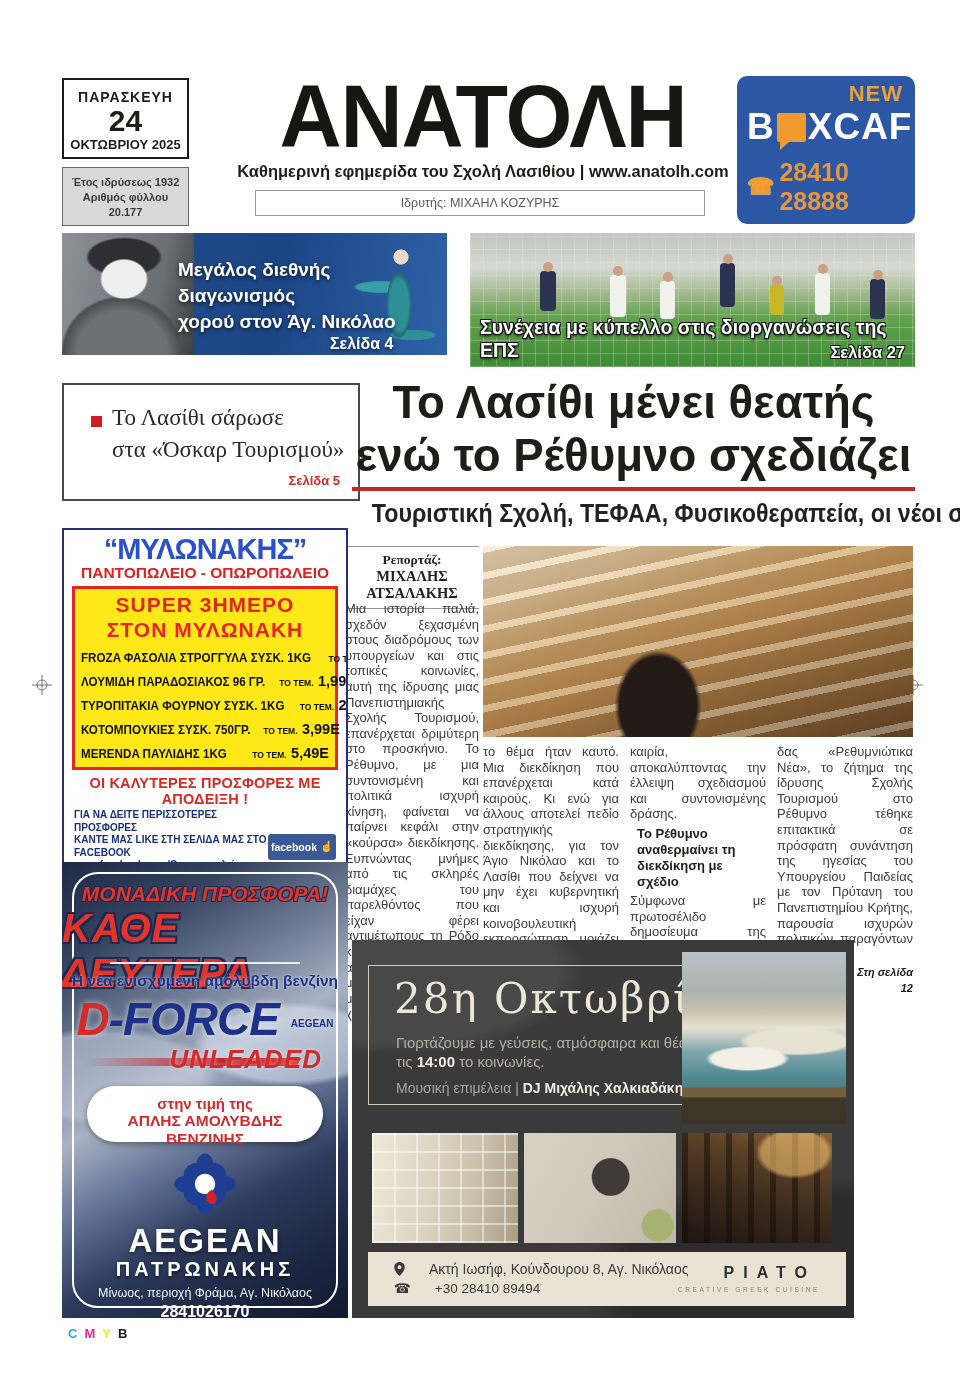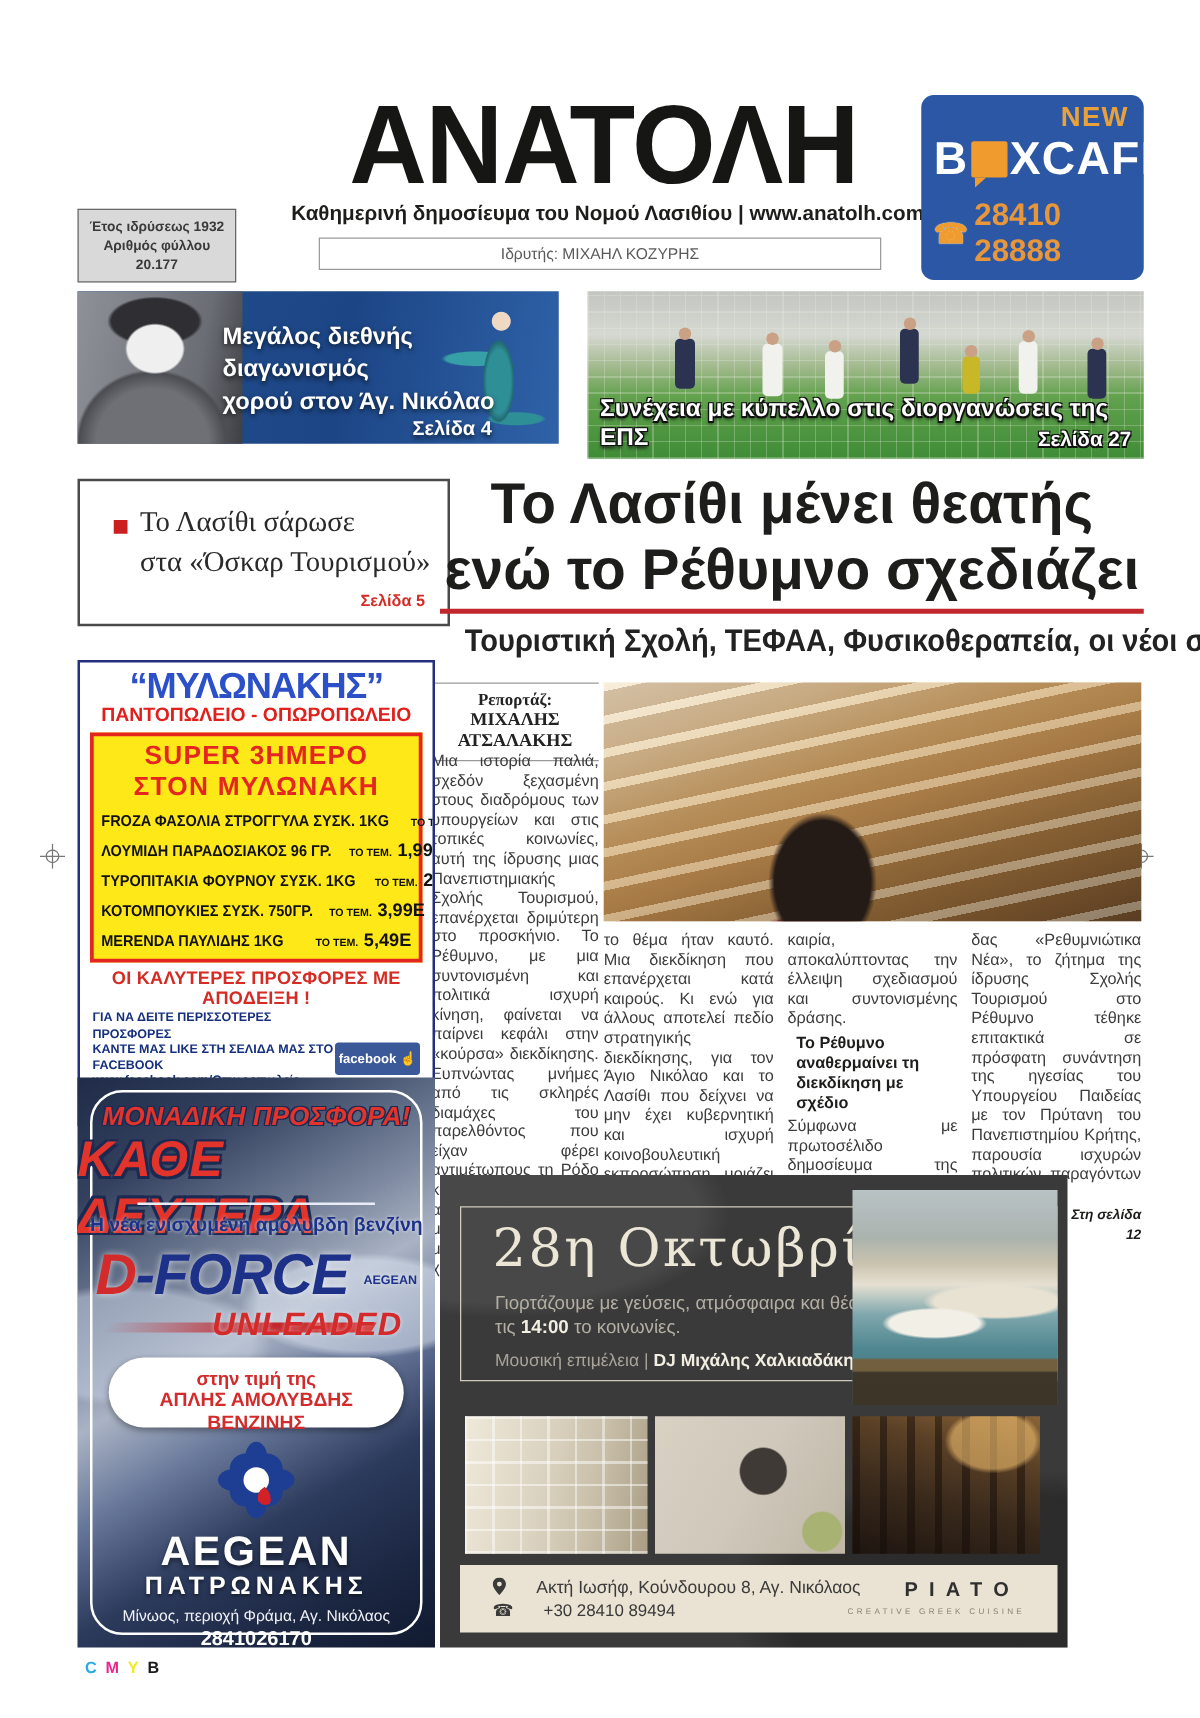--- a/index.html
+++ b/index.html
@@ -252,27 +252,32 @@
   .piato-brand { position:absolute; right:30px; top:12px; font-size:16px; font-weight:bold;
     letter-spacing:9px; color:#2f2f2f; }
   .piato-brand-sub { position:absolute; right:26px; top:34px; font-size:6.5px;
     letter-spacing:2.6px; color:#8b8170; }
 </style>
 </head>
 <body>
 
 <div id="page">
 
+  <div class="abs date-box">
+    <div class="day">ΠΑΡΑΣΚΕΥΗ</div>
+    <div class="num">24</div>
+    <div class="my">ΟΚΤΩΒΡΙΟΥ 2025</div>
+  </div>
   <div class="abs founding-box">
     <div>Έτος ιδρύσεως 1932</div>
     <div>Αριθμός φύλλου</div>
     <div>20.177</div>
   </div>
   <div class="abs masthead-title">ΑΝΑΤΟΛΗ</div>
-  <div class="abs masthead-tagline">Καθημερινή δημοσίευμα του Νομού Λασιθίου |  www.anatolh.com</div>
+  <div class="abs masthead-tagline">Καθημερινή εφημερίδα του Σχολή Λασιθίου |  www.anatolh.com</div>
   <div class="abs founder-box">Ιδρυτής: ΜΙΧΑΗΛ ΚΟΖΥΡΗΣ</div>
 
   <div class="abs boxcafe">
     <div class="new">NEW</div>
     <div class="nameline">
       <span>B</span>
       <span class="o-box"></span>
       <span>XCAFE</span>
     </div>
     <div class="phone-row">

